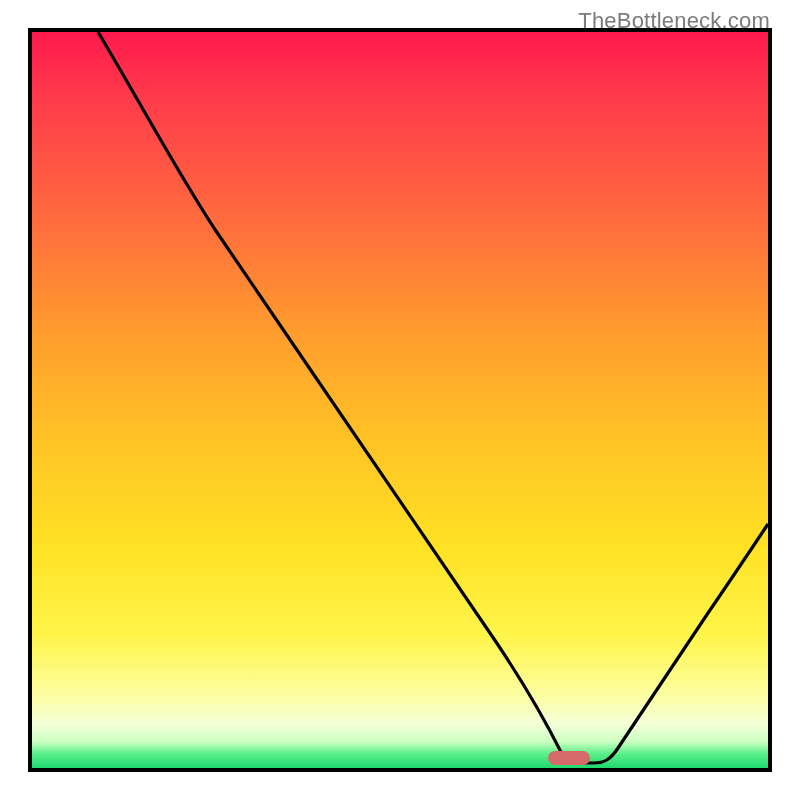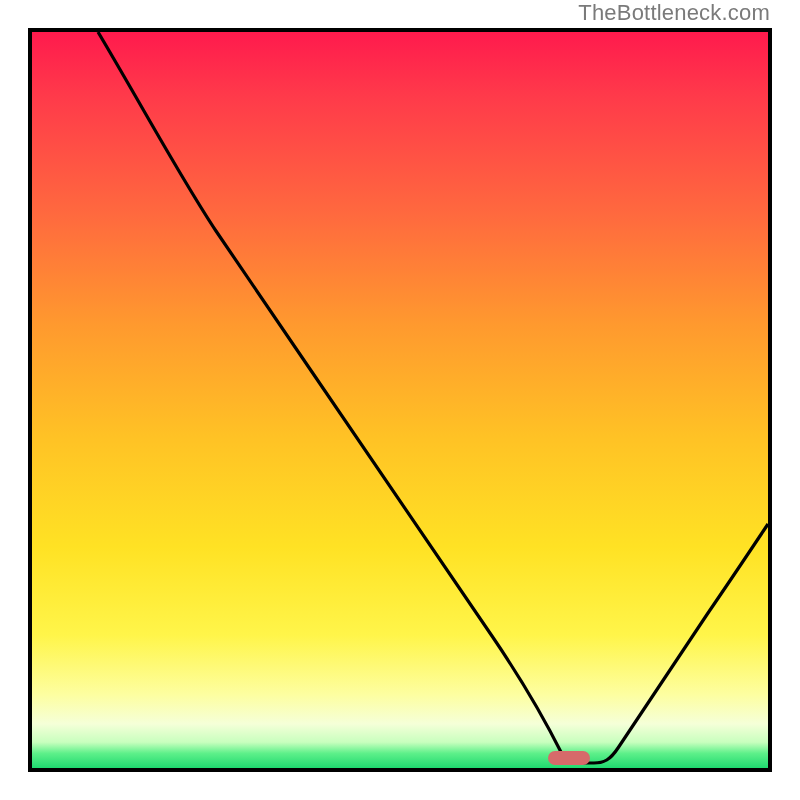--- a/index.html
+++ b/index.html
@@ -58,21 +58,21 @@
     width: 42px;
     height: 14px;
     border-radius: 7px;
     background: #d66a6a;
     
     left: calc(73% - 21px);
     bottom: 3px;
   }
   .watermark {
     position: absolute;
-    top: 0;
+    top: 8px;
     right: 30px;
     color: #7a7a7a;
     font-size: 22px;
     font-weight: 400;
     letter-spacing: 0.2px;
     user-select: none;
   }
 </style>
 </head>
 <body>

